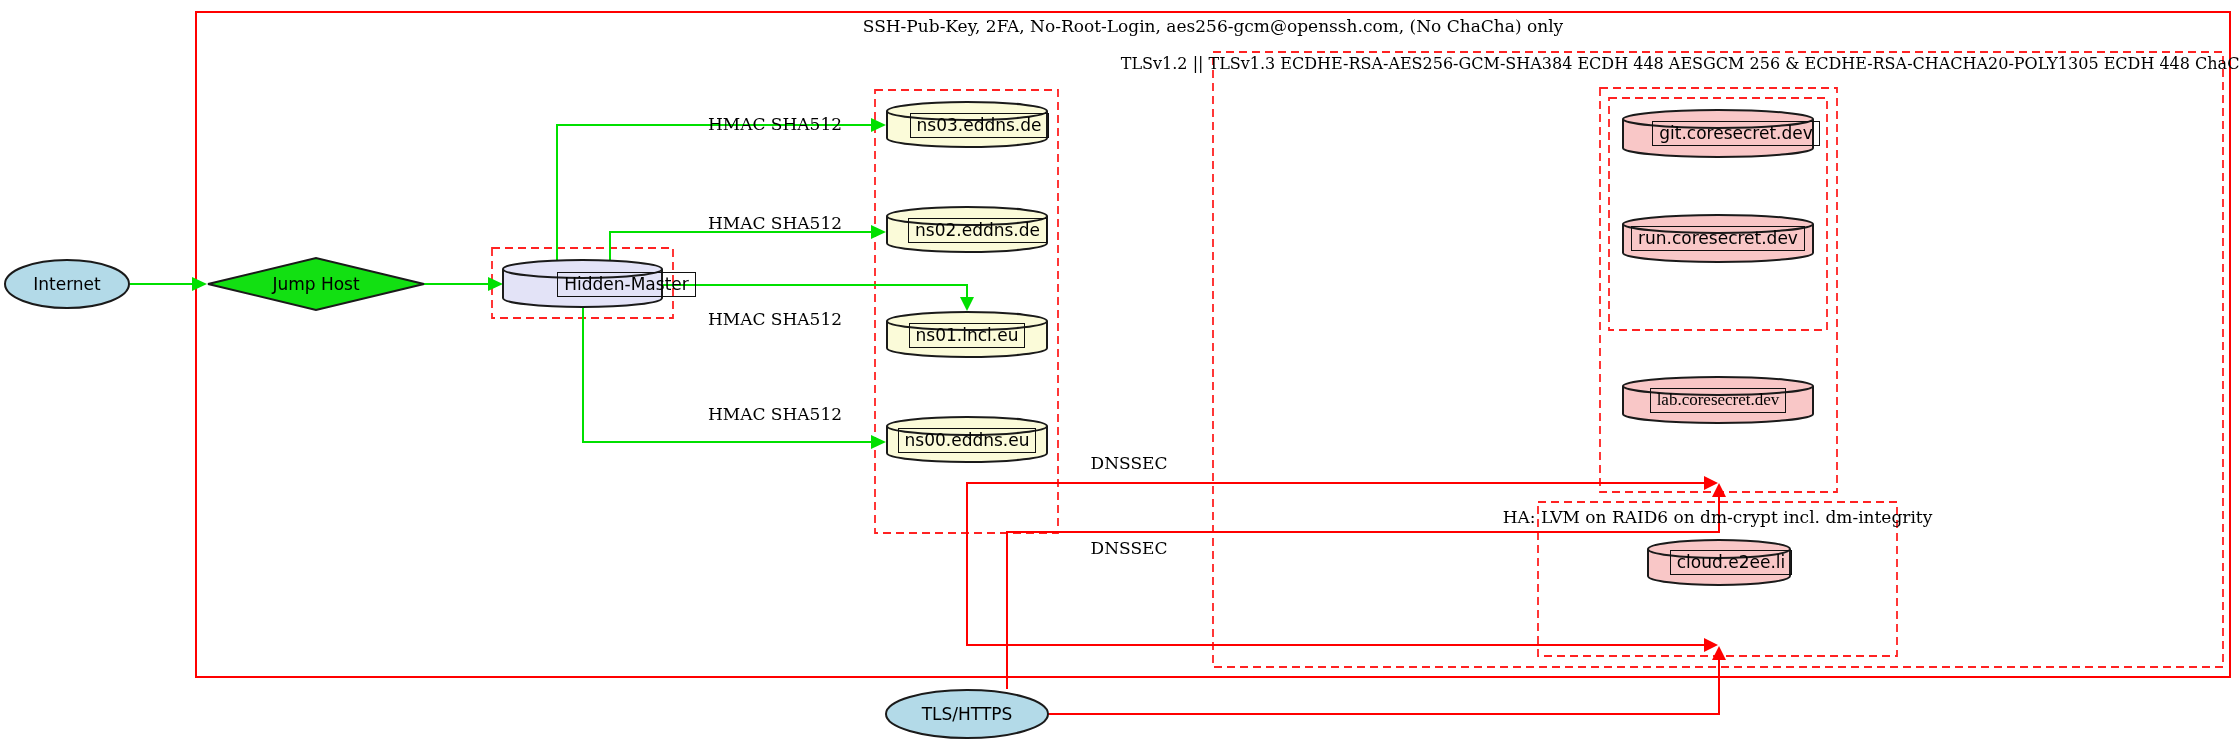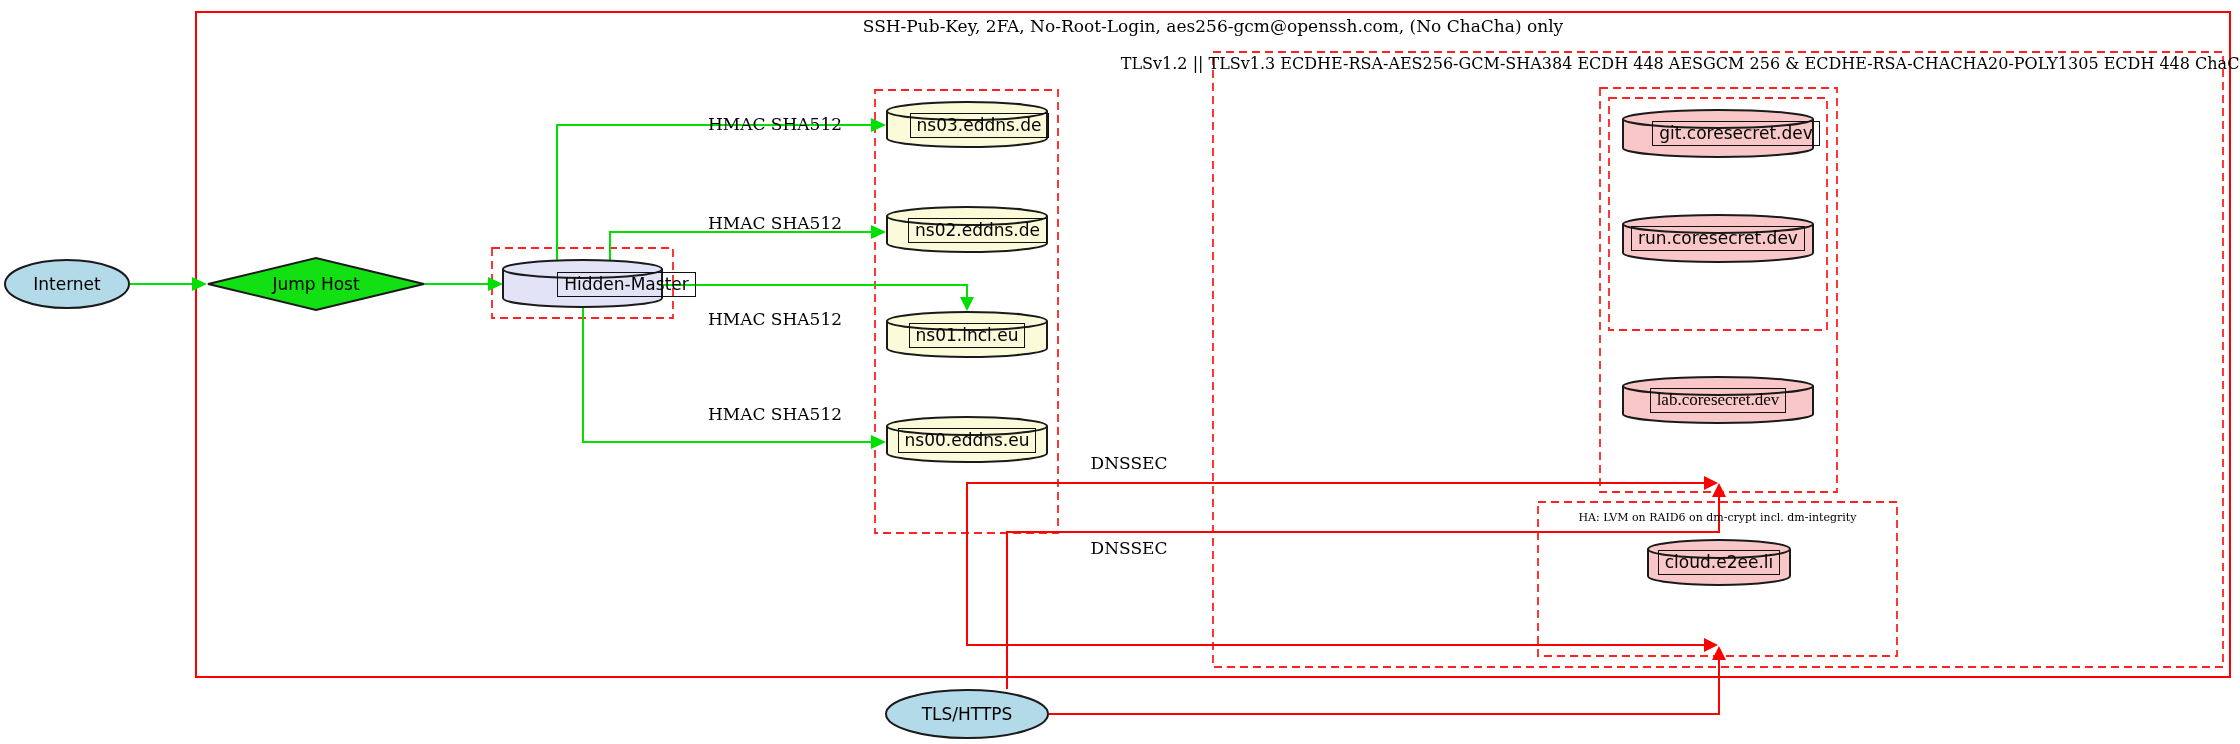--- a/index.html
+++ b/index.html
@@ -5,21 +5,21 @@
   html,body { margin:0; padding:0; background:#ffffff; }
   #canvas { position:relative; width:2240px; height:744px; background:#ffffff;
             font-family:"DejaVu Sans","Liberation Sans",sans-serif; overflow:hidden; }
   #edgelayer { position:absolute; left:0; top:0; }
   .lbl { position:absolute; display:flex; align-items:center; justify-content:center;
          color:#000000; white-space:nowrap; }
   .sans  { font-family:"DejaVu Sans","Liberation Sans",sans-serif; font-size:17px; }
   .serif { font-family:"DejaVu Serif","Liberation Serif",serif; }
   .edge-lbl    { font-size:17px; }
   .cluster-lbl { font-size:17px; }
-  .cluster-lbl-sm { font-size:11px; }
+  .cluster-lbl-sm { font-size:17px; }
   .boxed span { border:1.6px solid #101010; padding:1px 6px 2px 6px; background:transparent; }
 </style>
 </head>
 <body>
 
 <div id="canvas">
 
   <svg id="edgelayer" width="2240" height="744" viewBox="0 0 2240 744">
 
     <rect x="196" y="12" width="2034" height="665" fill="none" stroke="#FF0000" stroke-width="2"></rect>
@@ -135,17 +135,17 @@
     </div>
   <div class="lbl sans boxed" style="left:1623px; top:118px; width:226px; height:31px;">
     <span>git.coresecret.dev</span>
     </div>
   <div class="lbl sans boxed" style="left:1623px; top:223px; width:190px; height:31px;">
     <span>run.coresecret.dev</span>
     </div>
   <div class="lbl sans boxed" style="left:1623px; top:385px; width:190px; height:30px;font-family:Liberation Serif, serif;">
     <span>lab.coresecret.dev</span>
     </div>
-  <div class="lbl sans boxed" style="left:1648px; top:548px; width:142px; height:29px;">
+  <div class="lbl sans boxed" style="left:1648px; top:548px; width:142px; height:29px;padding-left:12px;">
     <span>cloud.e2ee.li</span>
     </div>
 
 </div>
 
 </body></html>

